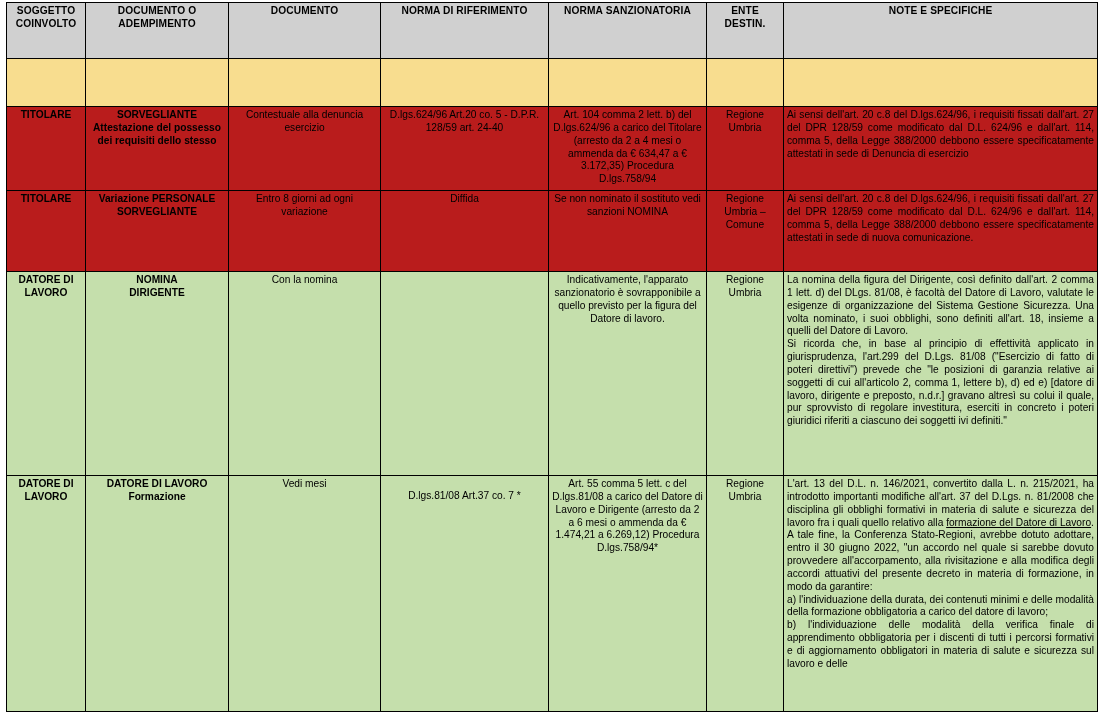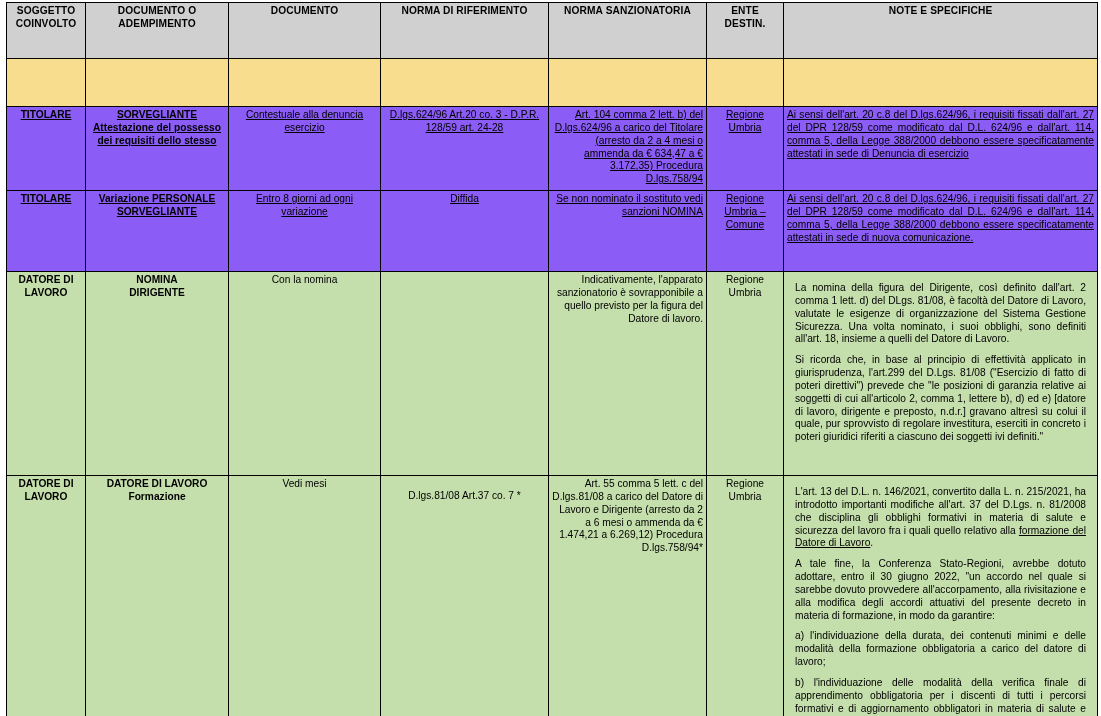--- a/index.html
+++ b/index.html
@@ -41,32 +41,32 @@
     padding: 3px 2px;
     margin-left: 24px;
   }
   
   tr.spacer td {
     height: 48px;
     background: #f8dd8f;
     padding: 0;
   }
   
-  tr.yellow td { background: #8b5cf6; text-decoration: underline; }
+  tr.yellow td { background: #b91c1c; }
   tr.green  td { background: #c5dfac; }
   .pt4 { padding-top: 4px; }
 
   td.subject  { text-align: center; font-weight: bold; font-size: 10.4px; padding-top: 5px; }
   td.document { text-align: center; font-weight: bold; font-size: 10.4px; padding-top: 5px; }
   td.deadline { text-align: center; padding-top: 5px; }
   td.norm     { text-align: center; padding-top: 5px; }
-  td.sanction { text-align: right; padding-top: 5px; }
+  td.sanction { text-align: center; padding-top: 5px; }
   td.entity   { text-align: center; padding-top: 5px; }
   td.notes    { text-align: justify; text-justify: inter-word; padding: 4px 5px 3px 5px; }
-  td.notes p  { margin: 8px; }
+  td.notes p  { margin: 0; }
   td.notes .u { text-decoration: underline; }
 
   .rowline { white-space: pre-line; }
 </style>
 </head>
 <body>
 
 <div id="page">
 
   <table class="compliance">
@@ -106,21 +106,21 @@
         <td></td>
         <td></td>
       </tr>
 
       <tr class="yellow" style="height:84px">
         <td class="subject rowline">TITOLARE</td>
         <td class="document rowline">SORVEGLIANTE
 Attestazione del possesso
 dei requisiti dello stesso</td>
         <td class="deadline">Contestuale alla denuncia esercizio</td>
-        <td class="norm">D.lgs.624/96 Art.20 co. 3 - D.P.R. 128/59 art. 24-28</td>
+        <td class="norm">D.lgs.624/96 Art.20 co. 5 - D.P.R. 128/59 art. 24-40</td>
         <td class="sanction">Art. 104 comma 2 lett. b) del D.lgs.624/96 a carico del Titolare (arresto da 2 a 4 mesi o ammenda da € 634,47 a € 3.172,35) Procedura D.lgs.758/94</td>
         <td class="entity rowline">Regione
 Umbria</td>
         <td class="notes">Ai sensi dell'art. 20 c.8 del D.lgs.624/96, i requisiti fissati dall'art. 27 del DPR 128/59 come modificato dal D.L. 624/96 e dall'art. 114, comma 5, della Legge 388/2000 debbono essere specificatamente attestati in sede di Denuncia di esercizio</td>
       </tr>
 
       <tr class="yellow" style="height:81px">
         <td class="subject rowline">TITOLARE</td>
         <td class="document rowline">Variazione PERSONALE
 SORVEGLIANTE</td>

